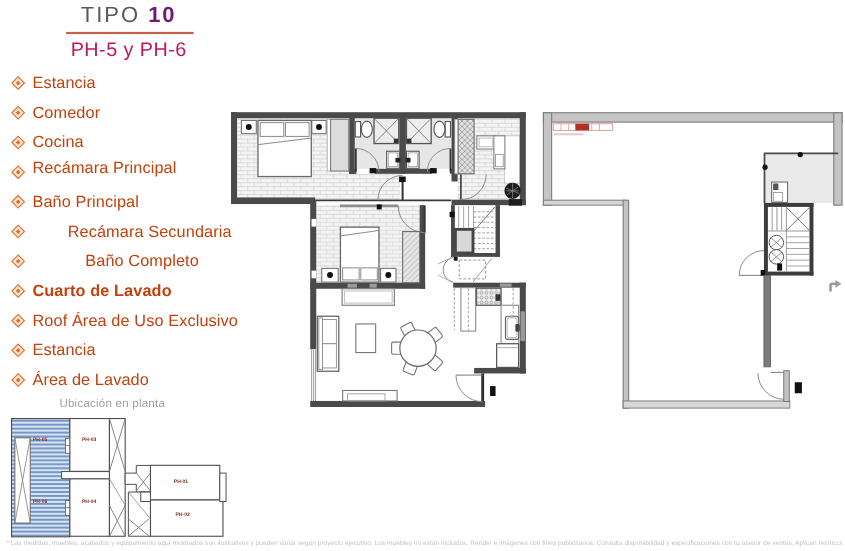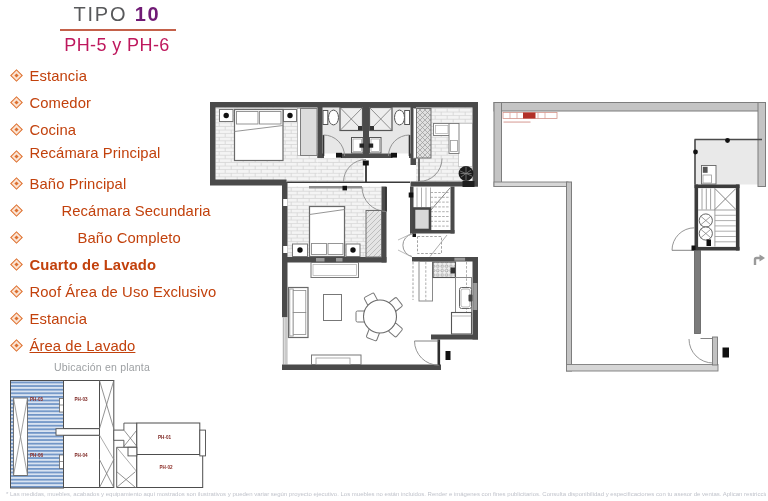--- a/index.html
+++ b/index.html
@@ -53,21 +53,21 @@
     <i></i>
   </span>
 <div class="li" style="top:283.5px;">Roof Área de Uso Exclusivo</div>
 <span class="bul" style="top:314px;">
     <i></i>
   </span>
 <div class="li" style="top:310.5px;">Estancia</div>
 <span class="bul" style="top:341px;">
     <i></i>
   </span>
-<div class="li" style="top:337.5px;text-decoration:underline;">Área de Lavado</div>
+<div class="li" style="top:337.5px;">Área de Lavado</div>
 
 <div class="abs" style="left:32px;top:361px;font-size:10.5px;letter-spacing:.2px;color:#9da0a3;padding-left:22px;">Ubicación en planta</div>
 
 <div class="abs" style="left:6px;top:491px;width:760px;font-size:6px;color:#c0c3cb;white-space:nowrap;overflow:hidden;">* Las medidas, muebles, acabados y equipamiento aquí mostrados son ilustrativos y pueden variar según proyecto ejecutivo. Los muebles no están incluidos. Render e imágenes con fines publicitarios. Consulta disponibilidad y especificaciones con tu asesor de ventas. Aplican restricciones.</div>
 <svg class="abs" style="left:0;top:0;" width="768" height="501" viewBox="0 0 768 501">
 <defs>
 <pattern id="brick" width="12" height="7.2" patternUnits="userSpaceOnUse">
   <rect width="12" height="7.2" fill="#f4f4f4"></rect>
   <path d="M0,0.4H12 M0,4H12 M3.2,0.4V4 M9.2,4V7.2" stroke="#d0d0d0" stroke-width="0.7" fill="none"></path>
 </pattern>

